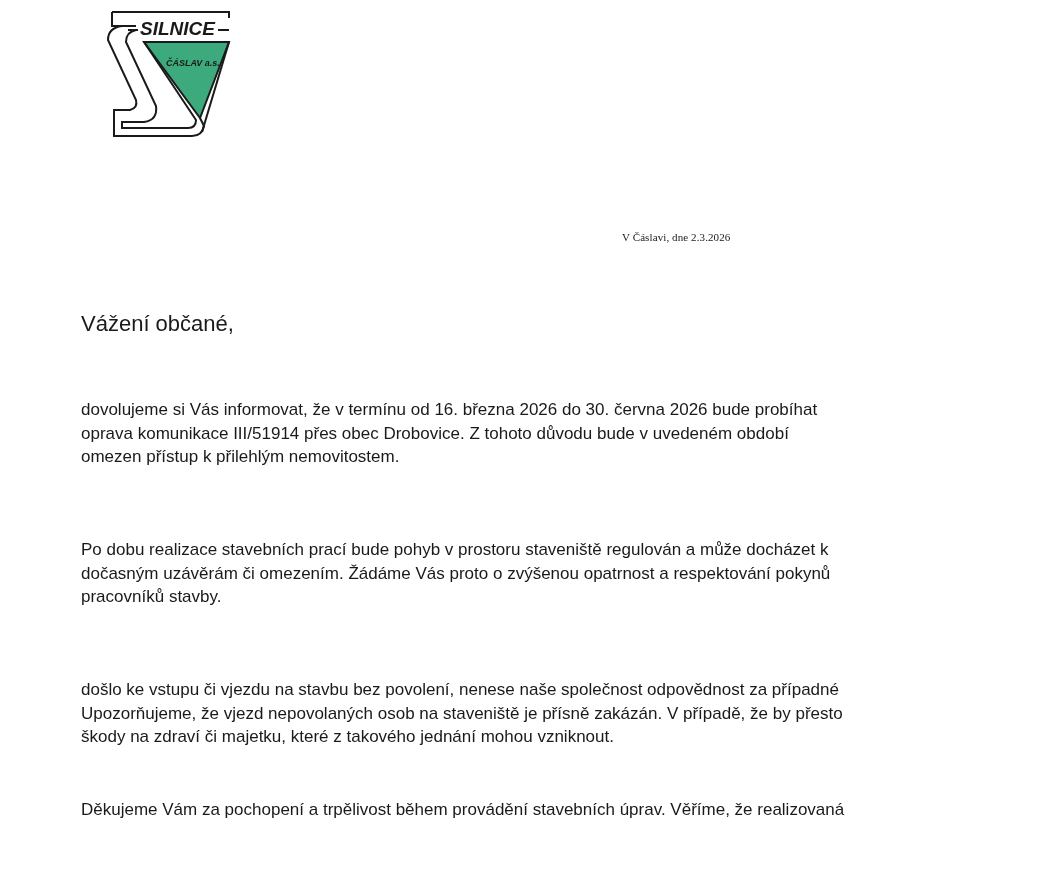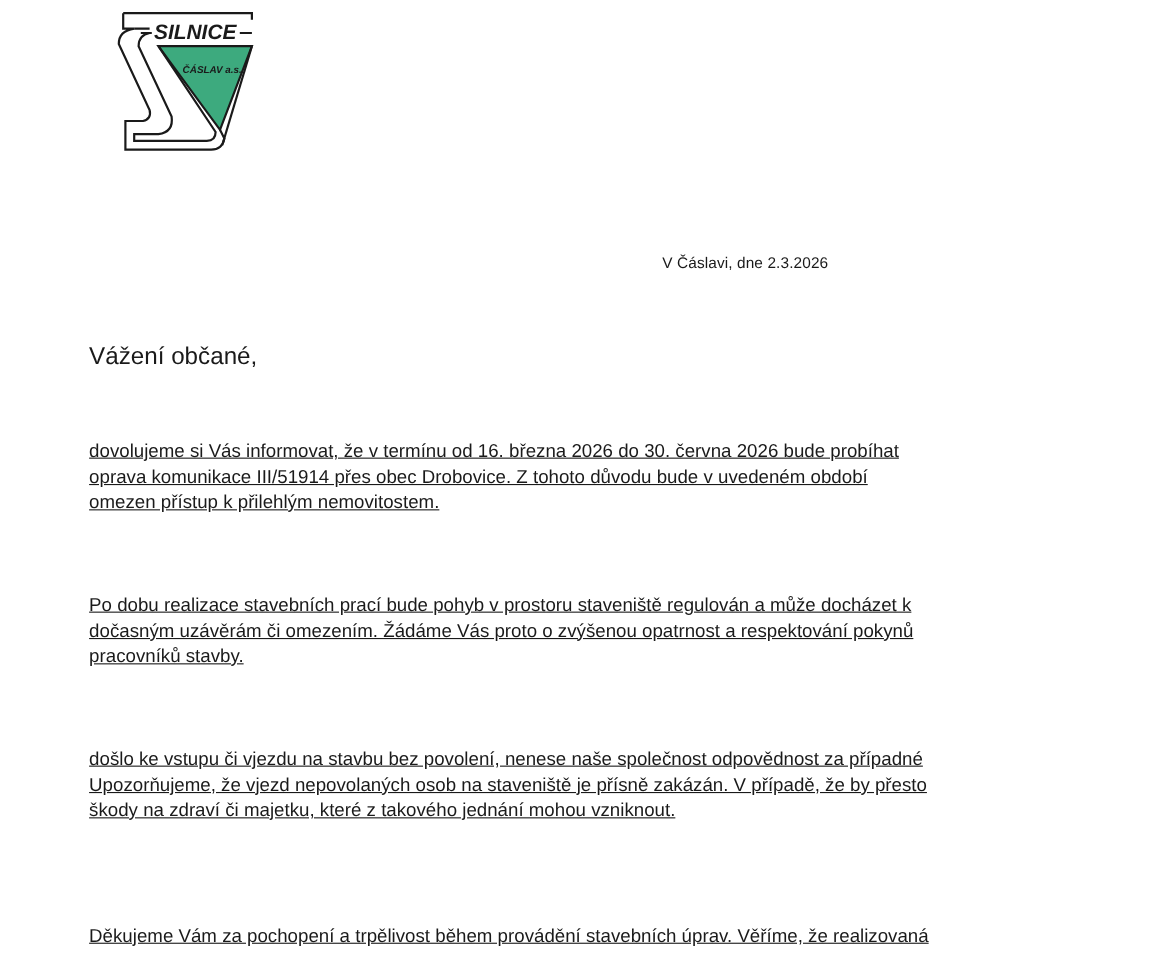--- a/index.html
+++ b/index.html
@@ -18,48 +18,48 @@
     .logo {
       position: absolute;
       left: 92px;
       top: 4px;
       width: 160px;
       height: 150px;
     }
     .logo svg { width: 160px; height: 150px; display: block; }
     .date-line {
       position: absolute;
-      left: 602px;
+      left: 622px;
       top: 231px;
-      font-size: 14px;
+      font-size: 11px;
       letter-spacing: 0.1px;
       white-space: nowrap;
+      font-family: Liberation Serif, serif;
     }
     .salutation {
       position: absolute;
       left: 81px;
       top: 311px;
       font-size: 22px;
       white-space: nowrap;
     }
     .para {
       position: absolute;
       left: 81px;
       font-size: 17px;
       line-height: 23.5px;
-      text-decoration: underline;
     }
     .para .line {
       display: block;
       white-space: nowrap;
     }
     #p1 { top: 398px; }
     #p2 { top: 538px; }
     #p3 { top: 678px; }
-    #p4 { top: 839px; text-align: center; }
+    #p4 { top: 798px; text-align: center; }
   </style>
 </head>
 <body>
 
 <div class="logo">
   <svg viewBox="0 0 160 150" xmlns="http://www.w3.org/2000/svg">
 
     <polygon points="52,38 137,38 108,114" fill="#3daa7e" stroke="#1a1a1a" stroke-width="2"></polygon>
 
     <polyline points="20,8 137,8 137,14" fill="none" stroke="#1a1a1a" stroke-width="2"></polyline>

